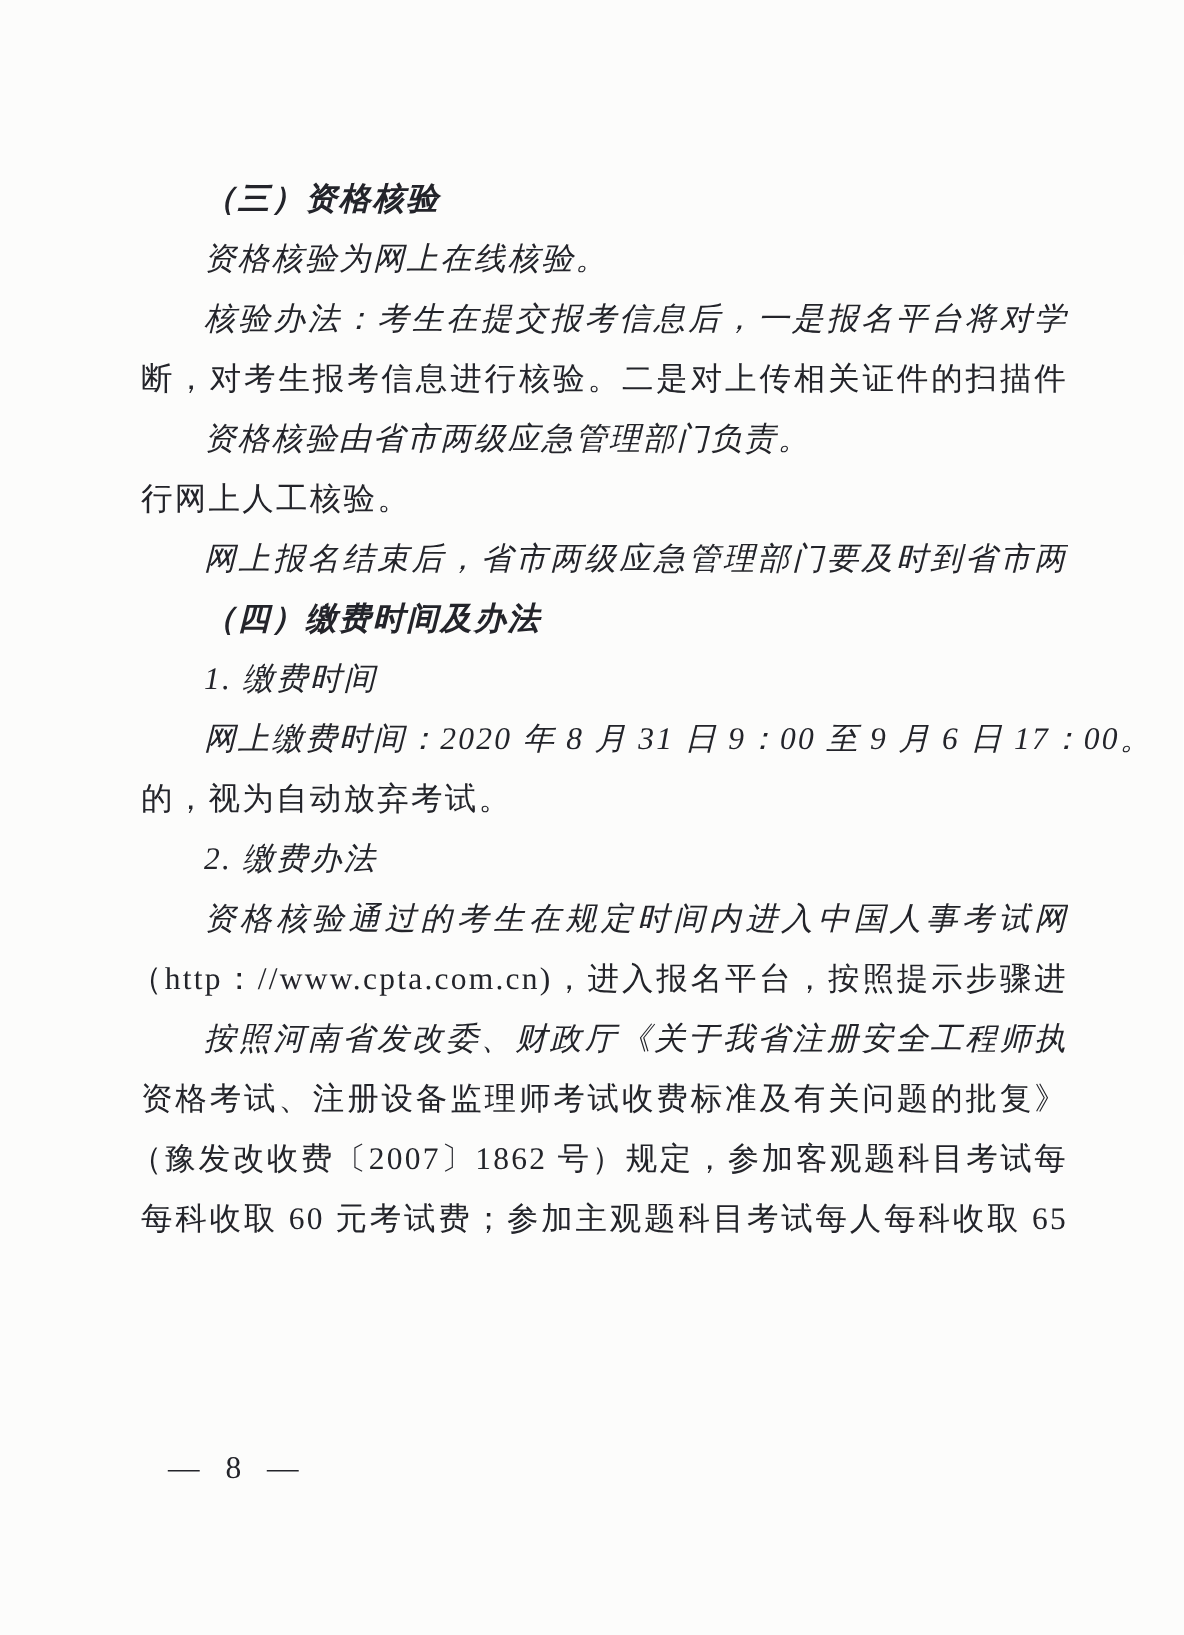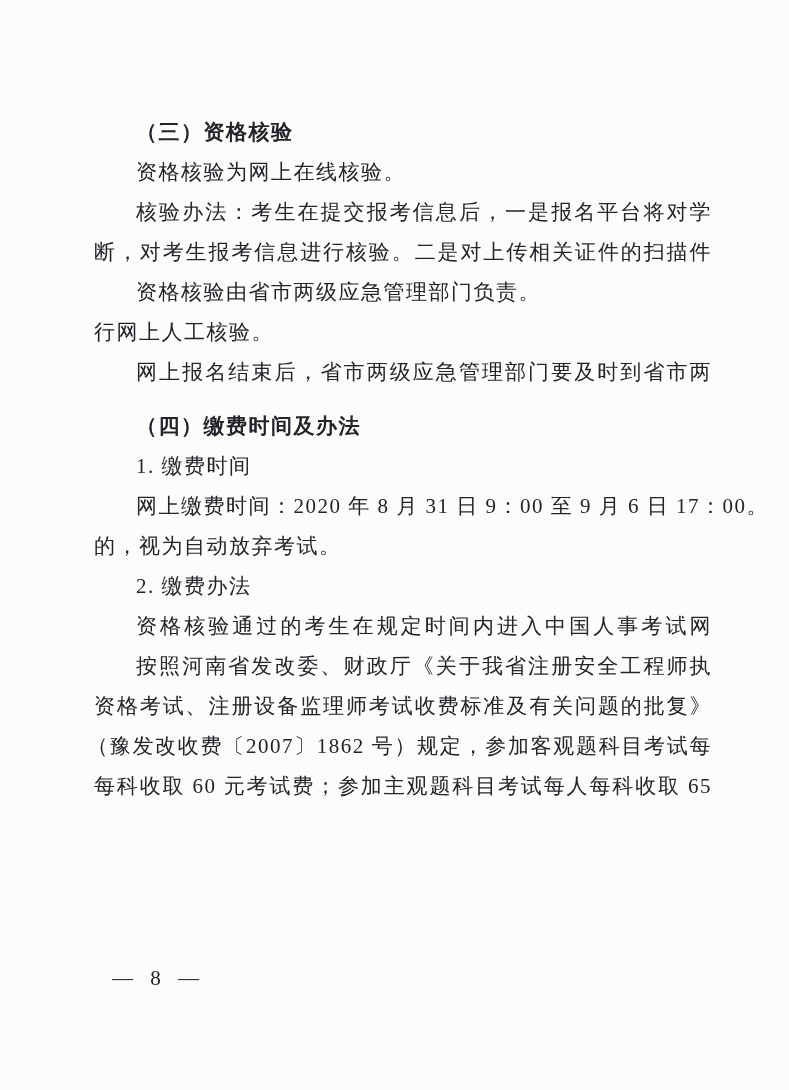--- a/index.html
+++ b/index.html
@@ -30,30 +30,31 @@
     white-space: nowrap;
   }
   .justify {
     white-space: normal;
     text-align: justify;
     text-align-last: justify;
     overflow: hidden;
   }
   .indent {
     text-indent: 2em;
+    font-style: italic;
   }
   .bold {
     font-weight: 700;
   }
   .hang {
     margin-left: -7px;
     width: calc(100% + 7px);
   }
   .gap-before {
-    margin-top: 14px;
+    margin-top: 0;
   }
   .page-number {
     position: absolute;
     left: 112px;
     top: 958px;
     font-size: 21px;
     line-height: 40px;
     letter-spacing: 6px;
     color: #23242a;
   }
@@ -69,19 +70,20 @@
     <div class="line justify">断，对考生报考信息进行核验。二是对上传相关证件的扫描件进</div>
     <div class="line indent">资格核验由省市两级应急管理部门负责。</div>
     <div class="line">行网上人工核验。</div>
     <div class="line indent justify">网上报名结束后，省市两级应急管理部门要及时到省市两级</div>
     <div class="line indent bold gap-before">（四）缴费时间及办法</div>
     <div class="line indent">1. 缴费时间</div>
     <div class="line indent">网上缴费时间：2020 年 8 月 31 日 9：00 至 9 月 6 日 17：00。</div>
     <div class="line">的，视为自动放弃考试。</div>
     <div class="line indent">2. 缴费办法</div>
     <div class="line indent justify">资格核验通过的考生在规定时间内进入中国人事考试网</div>
+    <div class="line justify hang">（http：//www.cpta.com.cn)，进入报名平台，按照提示步骤进</div>
     <div class="line indent justify">按照河南省发改委、财政厅《关于我省注册安全工程师执业</div>
     <div class="line justify">资格考试、注册设备监理师考试收费标准及有关问题的批复》</div>
     <div class="line justify hang">（豫发改收费〔2007〕1862 号）规定，参加客观题科目考试每人</div>
     <div class="line justify">每科收取 60 元考试费；参加主观题科目考试每人每科收取 65 元</div>
   </div>
   <div class="page-number">— 8 —</div>
 </div>
 
 </body></html>

